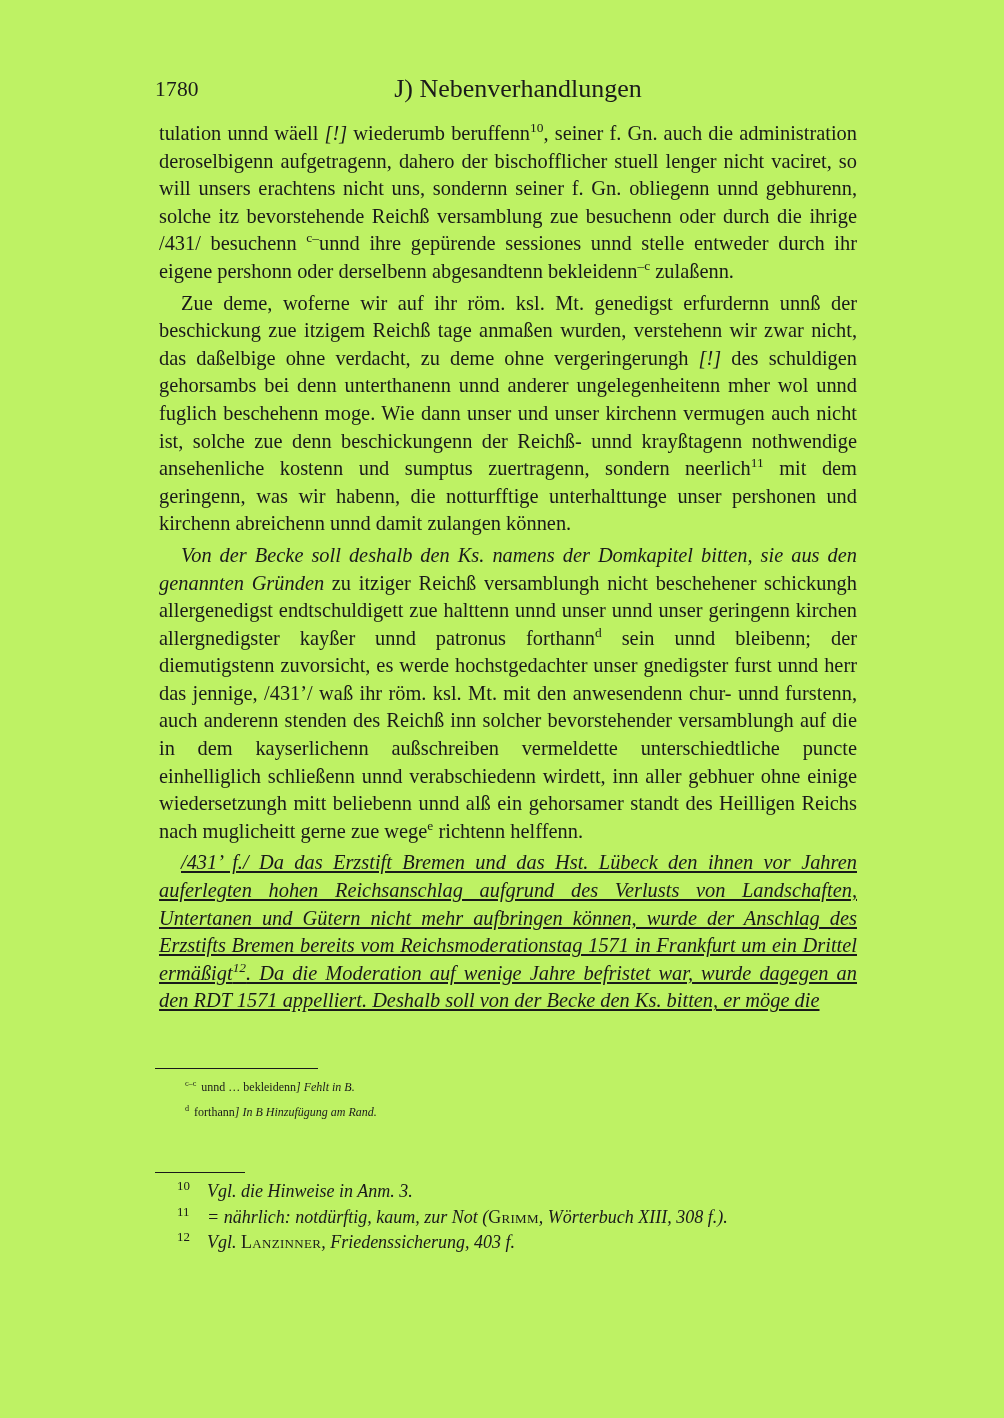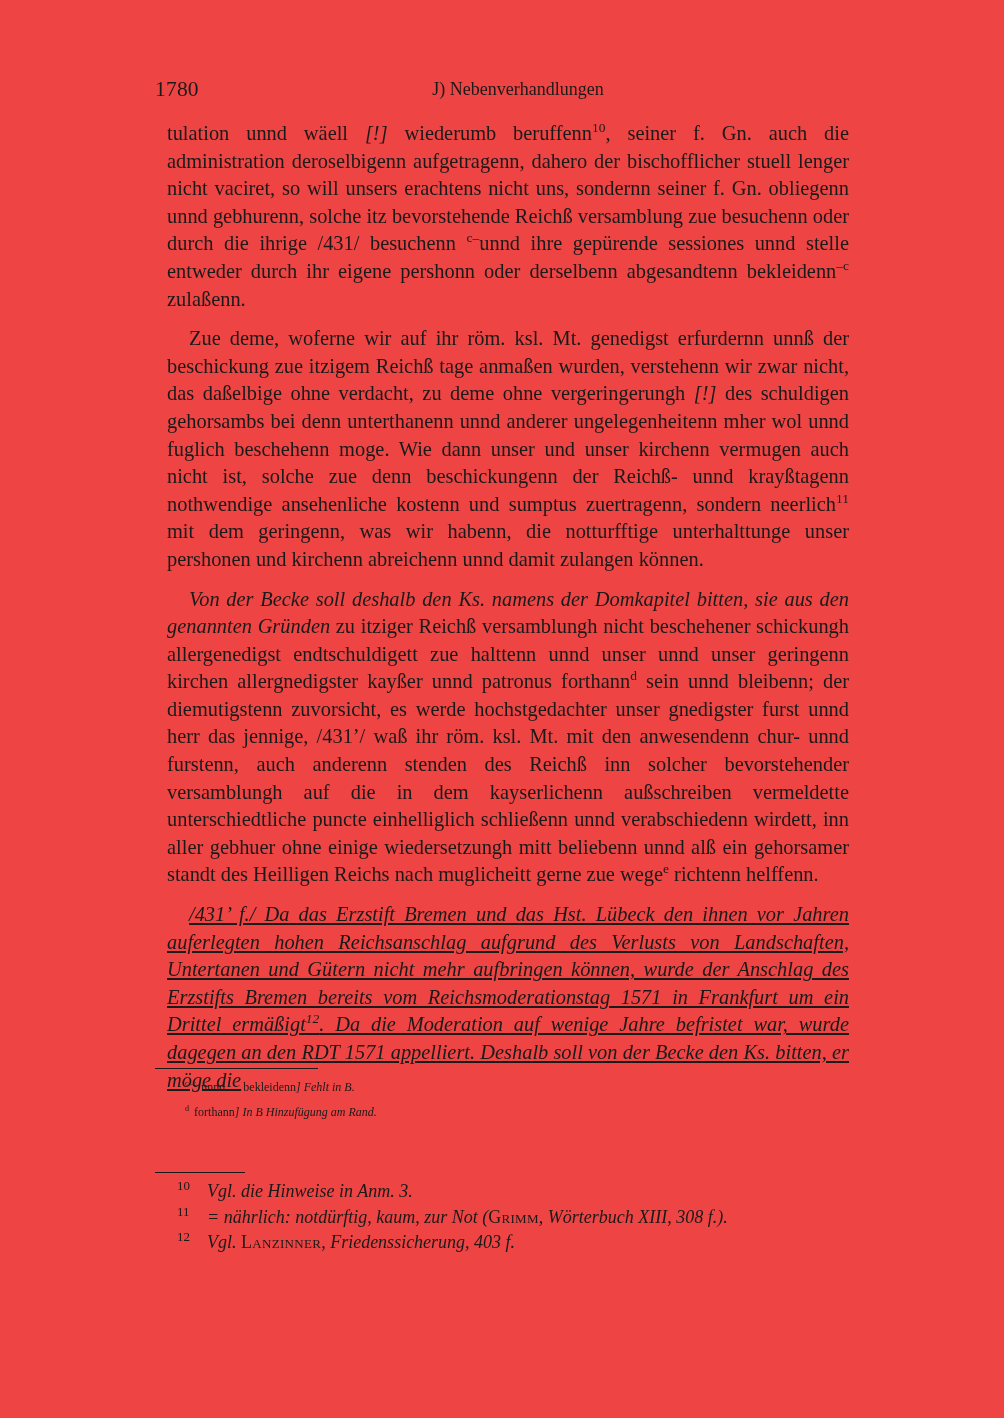--- a/index.html
+++ b/index.html
@@ -4,21 +4,21 @@
 <style>
   html, body {
     margin: 0;
     padding: 0;
     background: #ffffff;
   }
   .page {
     position: relative;
     width: 1004px;
     height: 1418px;
-    background: #ef4444;
+    background: #bef264;
     margin: 0 auto;
     font-family: "Liberation Serif", "DejaVu Serif", serif;
     color: #1a1a1a;
     overflow: hidden;
   }
   .content {
     position: absolute;
     left: 155px;
     top: 72px;
     width: 706px;
@@ -37,35 +37,35 @@
     top: 0;
     font-size: 21.5px;
     letter-spacing: .2px;
   }
   .headtitle {
     position: absolute;
     left: 0;
     right: 0;
     top: 0;
     text-align: center;
-    font-size: 18px;
+    font-size: 26px;
     padding-left: 20px;
   }
 
   
   .body {
     margin-top: 14px;
     font-size: 20.4px;
     line-height: 27.6px;
     text-align: justify;
     -webkit-hyphens: none;
     hyphens: none;
   }
   .body p {
-    margin: 12px;
+    margin: 4px;
     text-align: justify;
     text-justify: inter-word;
   }
   p.indent { text-indent: 22px; }
   p.ital { font-style: italic; text-decoration: underline; }
 
   .it { font-style: italic; }
   .supnote {
     font-size: 0.66em;
     vertical-align: super;

